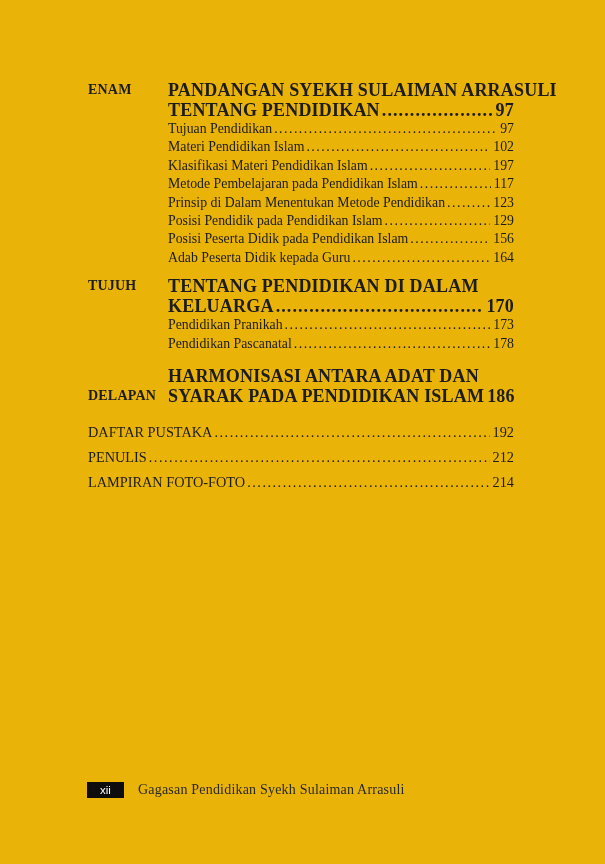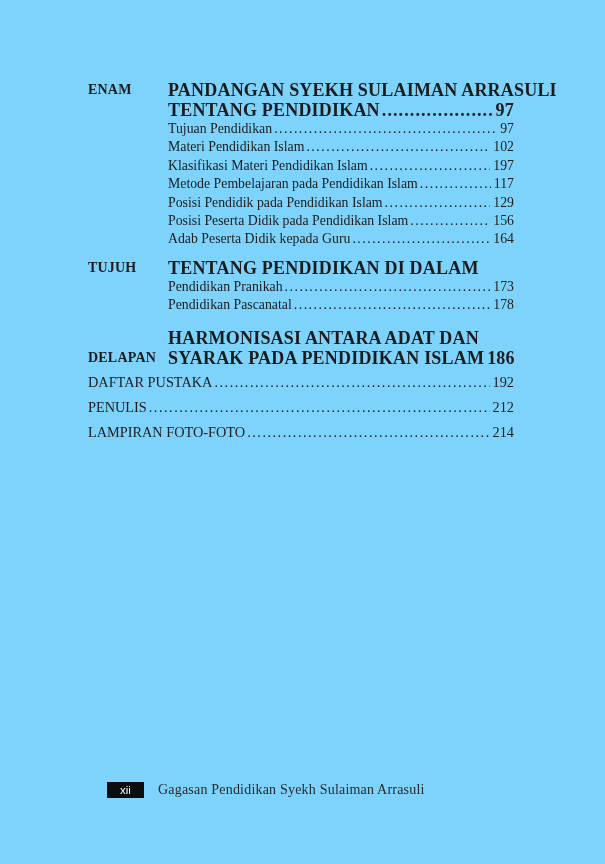--- a/index.html
+++ b/index.html
@@ -11,21 +11,21 @@
     width: 605px;
     height: 864px;
     position: relative;
     font-family: "Liberation Serif", serif;
     color: #1c1c1c;
     overflow: hidden;
   }
   .page {
     position: absolute;
     inset: 0;
-    background: #7dd3fc;
+    background: #eab308;
   }
   .toc {
     position: absolute;
     left: 88px;
     top: 80px;
     width: 426px;
   }
   .toc-section {
     display: flex;
     align-items: flex-start;
@@ -66,34 +66,33 @@
     letter-spacing: 1.5px;
     margin-left: 2px;
   }
   .row.bold .dots::after { letter-spacing: 1.1px; }
   .pg {
     white-space: nowrap;
     margin-left: 3px;
   }
   .sec-tujuh   { margin-top: 9px; }
   .sec-delapan { margin-top: 13px; align-items: flex-end; }
-  .standalone  { margin-top: 4px; }
+  .standalone  { margin-top: 16px; }
   .standalone .row {
     font-size: 14.3px;
     line-height: 20px;
     margin-top: 5px;
   }
   .standalone .row:first-child { margin-top: 0; }
   .footer {
     position: absolute;
     left: 87px;
     top: 782px;
     display: flex;
     align-items: flex-end;
-    margin-left: 20px;
   }
   .pgbox {
     background: #0d0d0d;
     color: #ffffff;
     width: 37px;
     height: 16px;
     display: flex;
     align-items: center;
     justify-content: center;
     font-family: "Liberation Sans", sans-serif;
@@ -139,20 +138,25 @@
           <span class="txt">Klasifikasi Materi Pendidikan Islam</span>
           <span class="dots"></span>
           <span class="pg">197</span>
         </div>
         <div class="row">
           <span class="txt">Metode Pembelajaran pada Pendidikan Islam</span>
           <span class="dots"></span>
           <span class="pg">117</span>
         </div>
         <div class="row">
+          <span class="txt">Prinsip di Dalam Menentukan Metode Pendidikan</span>
+          <span class="dots"></span>
+          <span class="pg">123</span>
+        </div>
+        <div class="row">
           <span class="txt">Posisi Pendidik pada Pendidikan Islam</span>
           <span class="dots"></span>
           <span class="pg">129</span>
         </div>
         <div class="row">
           <span class="txt">Posisi Peserta Didik pada Pendidikan Islam</span>
           <span class="dots"></span>
           <span class="pg">156</span>
         </div>
         <div class="row">
@@ -161,20 +165,25 @@
           <span class="pg">164</span>
         </div>
       </div>
     </section>
 
     <section class="toc-section sec-tujuh">
       <div class="chapter-label">TUJUH</div>
       <div class="section-body">
         <div class="row bold">
           <span class="txt">TENTANG PENDIDIKAN DI DALAM</span>
+        </div>
+        <div class="row bold">
+          <span class="txt">KELUARGA</span>
+          <span class="dots"></span>
+          <span class="pg">170</span>
         </div>
         <div class="row">
           <span class="txt">Pendidikan Pranikah</span>
           <span class="dots"></span>
           <span class="pg">173</span>
         </div>
         <div class="row">
           <span class="txt">Pendidikan Pascanatal</span>
           <span class="dots"></span>
           <span class="pg">178</span>

